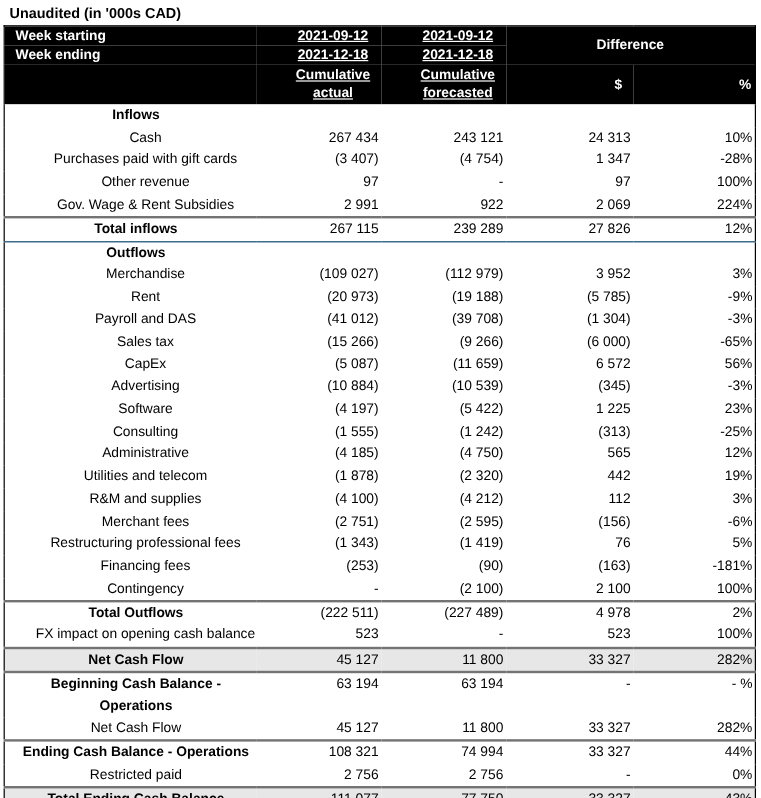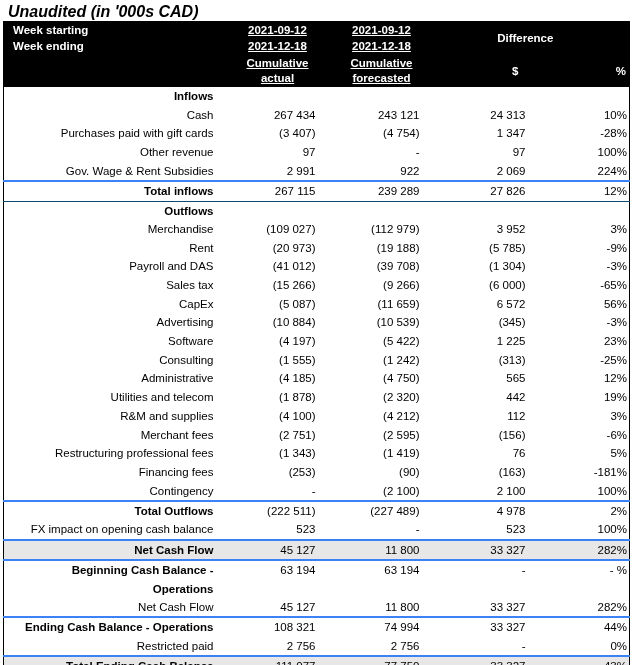--- a/index.html
+++ b/index.html
@@ -4,21 +4,21 @@
 <style>
   * { box-sizing: border-box; margin: 0; padding: 0; }
   html, body { background: #ffffff; }
   body {
     width: 634px; height: 665px;
     font-family: "Liberation Sans", sans-serif;
     color: #000;
     overflow: hidden;
   }
   .title {
-    font-size: 16px; font-weight: bold; font-style: italic;
+    font-size: 12px; font-weight: bold; 
     padding: 5px 0 3px 8px; line-height: 13px;
   }
   table.fin {
     border-collapse: collapse; table-layout: fixed;
     width: 626px; margin-left: 3px;
     border: 1px solid #000; border-bottom-width: 2px;
   }
   
   thead th {
     background: #000; color: #fff;
@@ -31,27 +31,27 @@
   thead th.pre  { white-space: pre-line; line-height: 15px; height: 33px; }
   thead th.hnum { text-align: right; padding-right: 3px; }
   thead th.dollar { padding-right: 9px; }
   
   tbody td {
     font-size: 11.5px; font-weight: normal;
     height: 18.7px; line-height: 18.4px;
     vertical-align: top; padding: 0;
     background: #fff;
   }
-  tbody td.lbl { text-align: right; padding-left: 9px; }
+  tbody td.lbl { text-align: center; padding-left: 9px; }
   tbody td.indent { padding-left: 25px; }
   tbody td.num { text-align: right; padding-right: 2px; }
   tbody td.b { font-weight: bold; }
   tbody tr.shaded td { background: #e7e7e7; }
   tbody tr.bt1 td { border-top: 1px solid #0c4a6e; }
-  tbody tr.bt2 td { border-top: 2px solid #3b82f6; }
+  tbody tr.bt2 td { border-top: 2px solid #737373; }
 </style>
 </head>
 <body>
 
 <div class="title">Unaudited (in '000s CAD)</div>
 
 <table class="fin">
   <colgroup>
     <col style="width:210px">
     <col style="width:104px">

